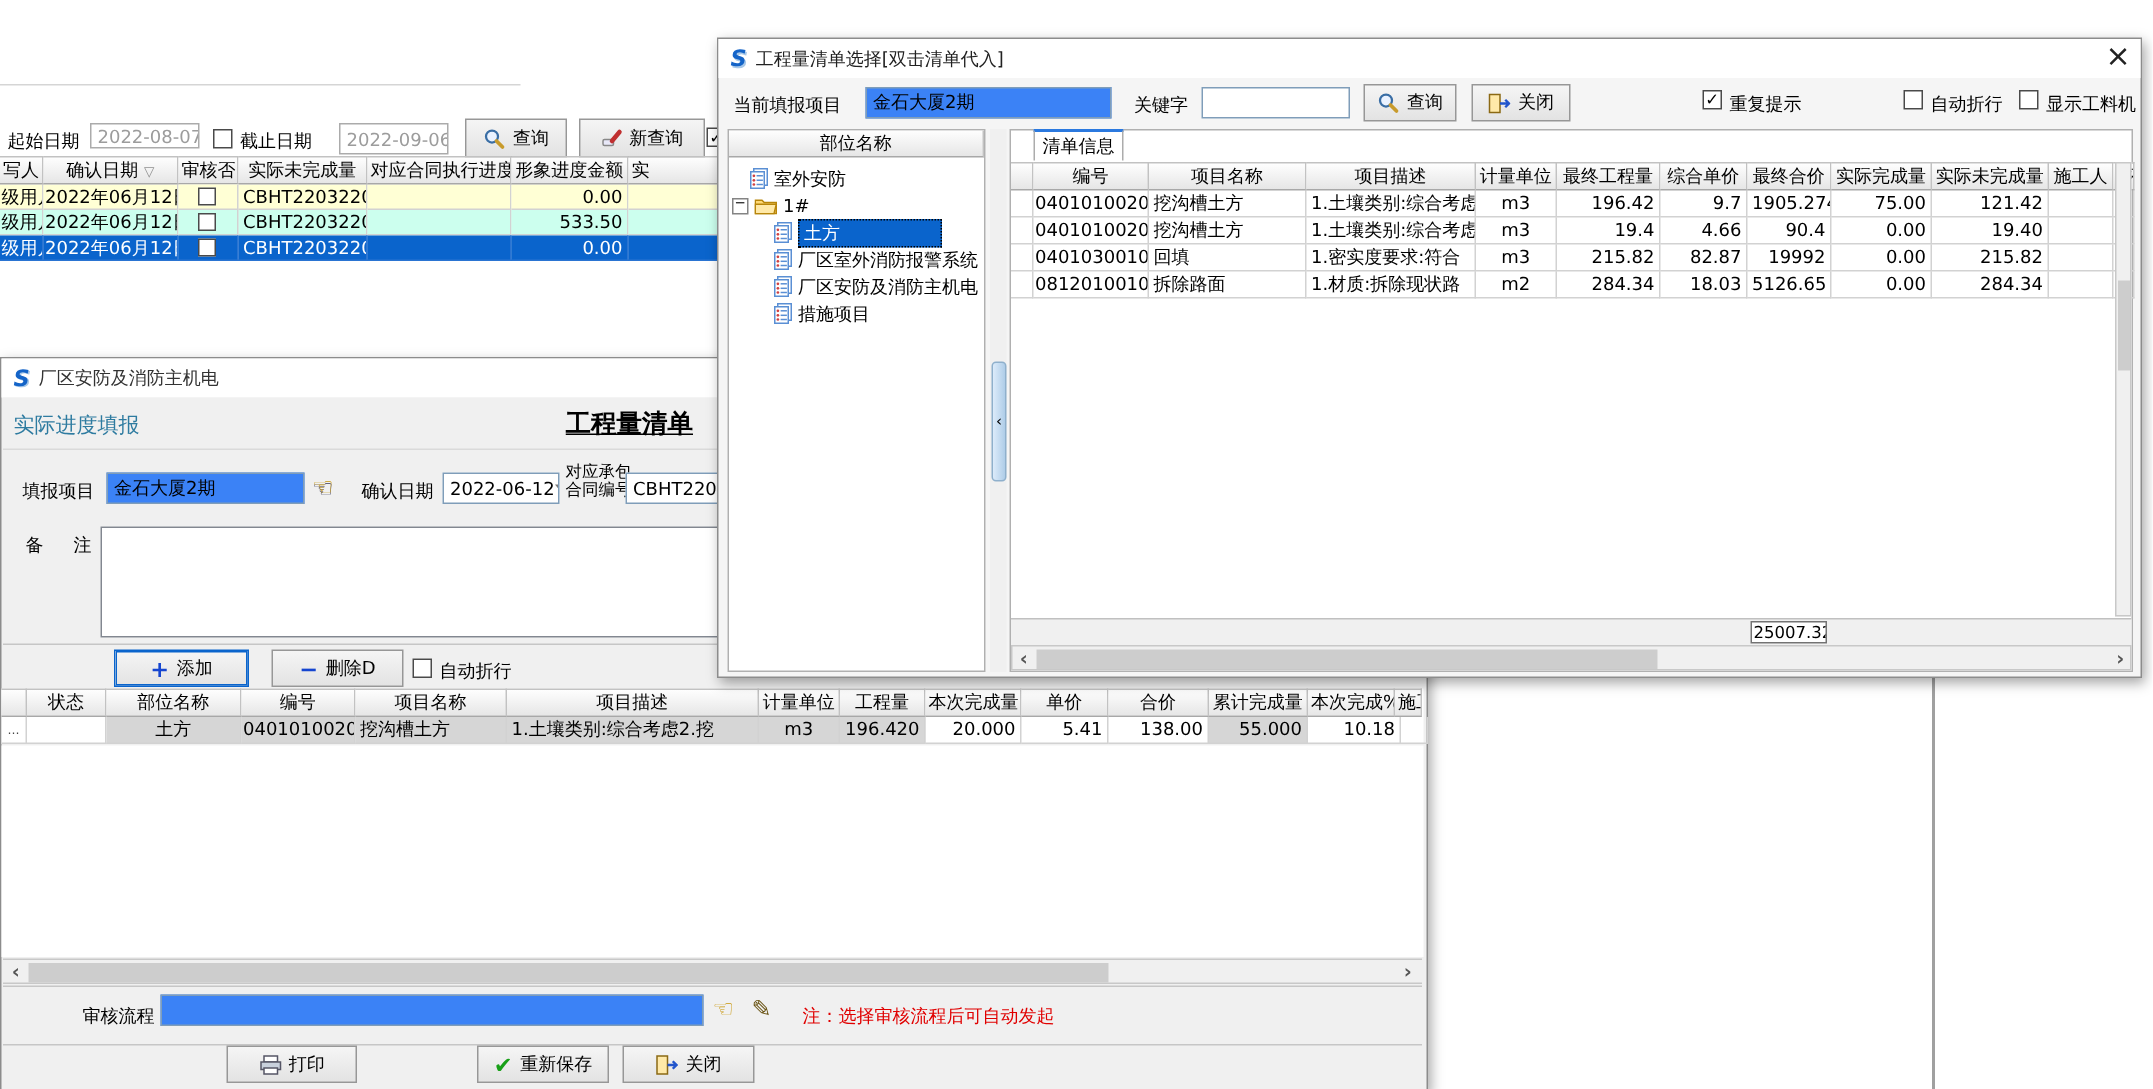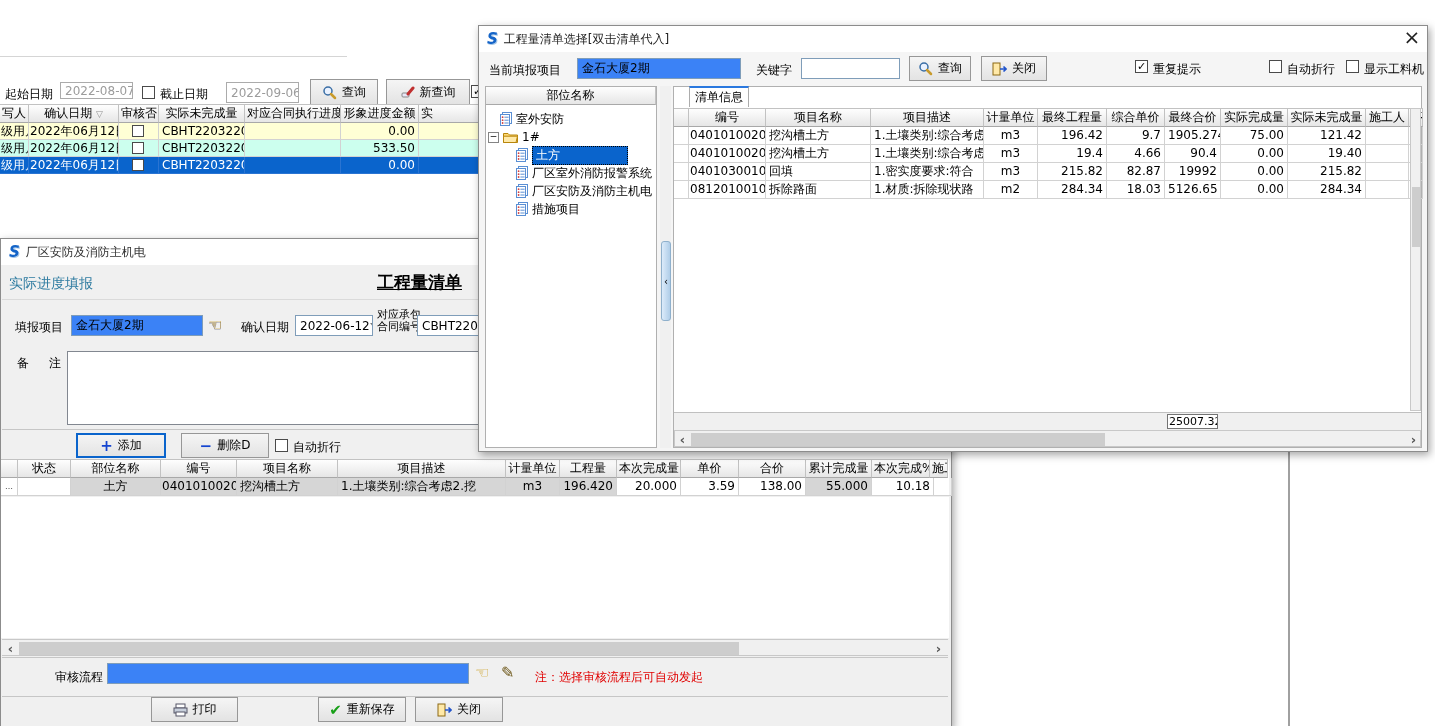--- a/index.html
+++ b/index.html
@@ -193,21 +193,21 @@
     <div class="trow g" style="height:18px;line-height:17px">
       <div class="dc ctr" style="width:17px;padding:0;font-size:8px;color:#444">…</div>
       <div class="dc" style="width:53px"></div>
       <div class="dc ro ctr" style="width:90px">土方</div>
       <div class="dc ro" style="width:76px;padding:0 1px">040101002002</div>
       <div class="dc ro" style="width:101px">挖沟槽土方</div>
       <div class="dc ro" style="width:168px">1.土壤类别:综合考虑2.挖</div>
       <div class="dc ro ctr" style="width:54px">m3</div>
       <div class="dc ro num" style="width:57px">196.420</div>
       <div class="dc num" style="width:64px">20.000</div>
-      <div class="dc num" style="width:58px">3.59</div>
+      <div class="dc num" style="width:58px">5.41</div>
       <div class="dc num" style="width:67px">138.00</div>
       <div class="dc ro num" style="width:66px">55.000</div>
       <div class="dc num" style="width:62px">10.18</div>
       <div class="dc" style="width:18px"></div>
     </div>
   </div>
   <div class="abs" style="left:0;top:258px;width:948px;height:141px;background:#FFF"></div>
 
   <div class="scrltrack" style="left:1px;top:400px;width:946px;height:17px;border-left:none;border-right:none">
     <div class="scrlbtn" style="left:2px;top:1px;width:13px;height:14px">‹</div>

